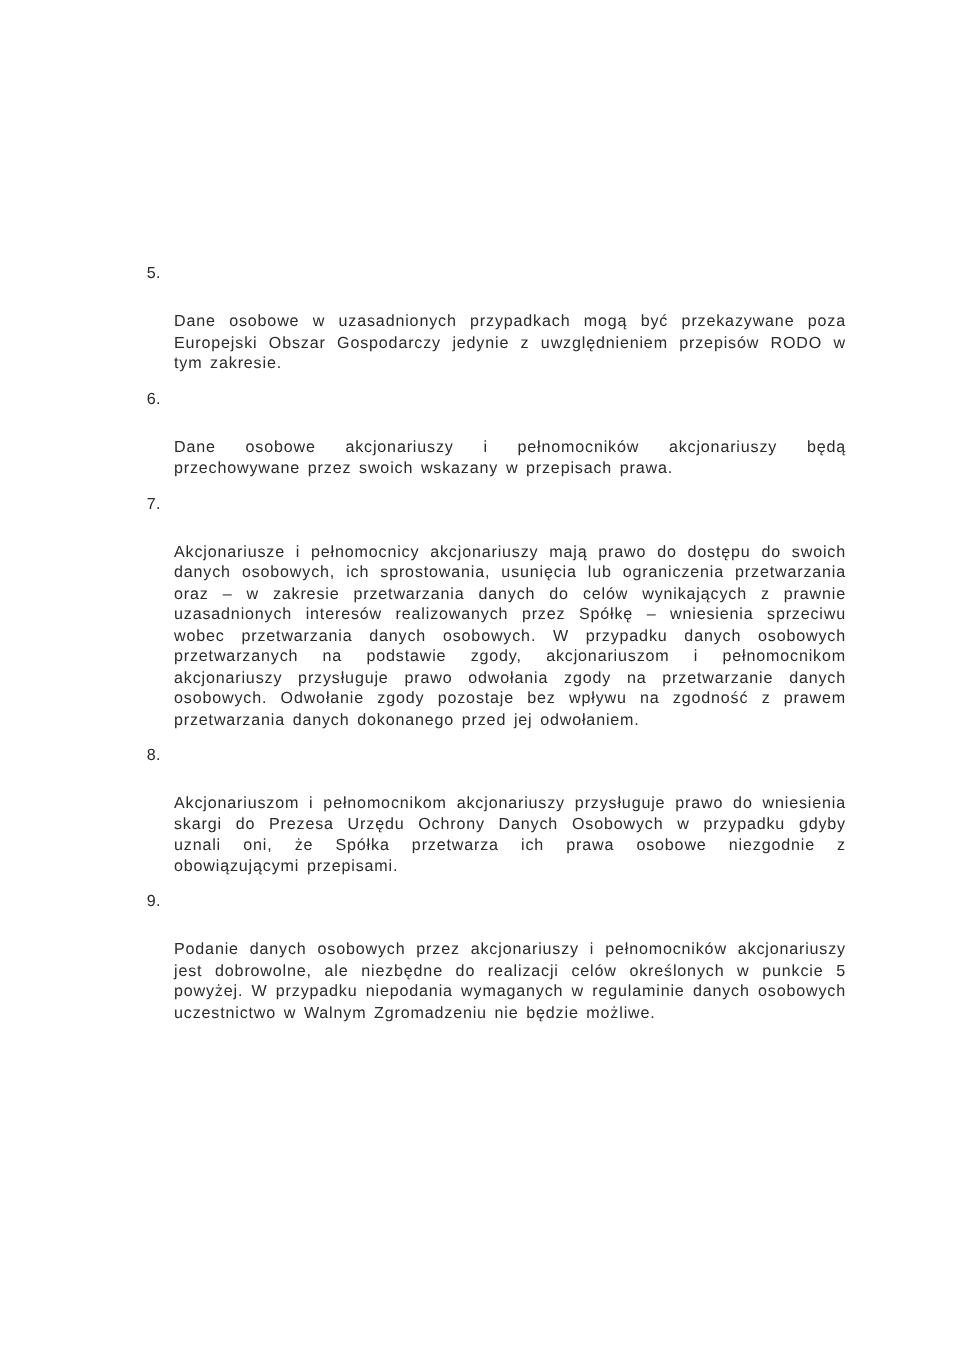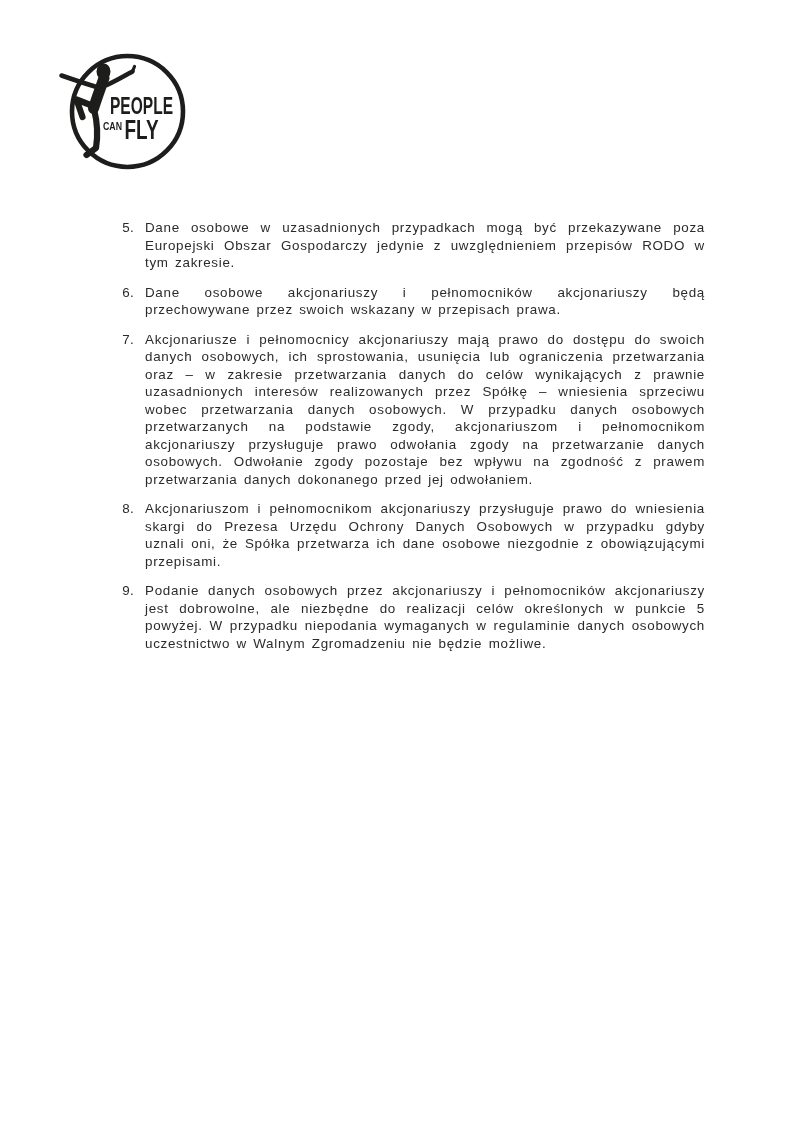--- a/index.html
+++ b/index.html
@@ -40,20 +40,21 @@
     box-sizing: border-box;
     padding-right: 11px;
     text-align: right;
     letter-spacing: 0.3px;
   }
   .list-item .item-text {
     flex: 1 1 auto;
     text-align: justify;
     letter-spacing: 0.7px;
     word-spacing: 2px;
+    margin-top: 40px;
   }
   .footer {
     position: absolute;
     left: 113px;
     top: 1060px;
     width: 592px;
     text-align: right;
     font-size: 13px;
     color: #2b2b2b;
     letter-spacing: 0.3px;
@@ -61,67 +62,41 @@
   .logo svg text {
     font-family: "Liberation Sans", sans-serif;
     font-weight: bold;
   }
 </style>
 </head>
 <body>
 
 <div class="page">
 
-  <div class="logo">
-    <svg viewBox="0 0 133 132" width="133" height="132">
-
-      <circle cx="69.5" cy="65.5" r="55.5" fill="none" stroke="#1d1d1b" stroke-width="4.6"></circle>
-
-      <g stroke="#1d1d1b" fill="none" stroke-linecap="round" stroke-linejoin="round">
-
-        <ellipse cx="45.5" cy="25.5" rx="7" ry="8" fill="#1d1d1b" stroke="none"></ellipse>
-
-        <path d="M46 32 C42.5 42 38.5 52.5 35.5 62.5" stroke-width="11"></path>
-
-        <path d="M49 39 C57 35.5 66.5 30 74.5 25.5" stroke-width="4.6"></path>
-        <path d="M74.5 25.5 L76.5 20.5" stroke-width="3.2"></path>
-
-        <path d="M42 42 C30 38.5 15 33.5 3.5 29.5" stroke-width="4.6"></path>
-
-        <path d="M35 60 L18.5 53.5 L24.5 71" stroke-width="6.2"></path>
-
-        <path d="M36 63 C39.5 77 40 90 38 102 L28.5 109" stroke-width="6.2"></path>
-      </g>
-
-      <text x="52" y="68" font-size="23" fill="#1d1d1b" textLength="63" lengthAdjust="spacingAndGlyphs">PEOPLE</text>
-      <text x="45" y="84" font-size="10.5" fill="#1d1d1b" textLength="19" lengthAdjust="spacingAndGlyphs">CAN</text>
-      <text x="66.5" y="92.5" font-size="27" fill="#1d1d1b" textLength="34" lengthAdjust="spacingAndGlyphs">FLY</text>
-    </svg>
-  </div>
 
   <div class="content">
 
     <div class="list-item">
       <div class="marker">5.</div>
       <div class="item-text">Dane osobowe w uzasadnionych przypadkach mogą być przekazywane poza Europejski Obszar Gospodarczy jedynie z uwzględnieniem przepisów RODO w tym zakresie.</div>
     </div>
 
     <div class="list-item">
       <div class="marker">6.</div>
       <div class="item-text">Dane osobowe akcjonariuszy i pełnomocników akcjonariuszy będą przechowywane przez swoich wskazany w przepisach prawa.</div>
     </div>
 
     <div class="list-item">
       <div class="marker">7.</div>
       <div class="item-text">Akcjonariusze i pełnomocnicy akcjonariuszy mają prawo do dostępu do swoich danych osobowych, ich sprostowania, usunięcia lub ograniczenia przetwarzania oraz – w zakresie przetwarzania danych do celów wynikających z prawnie uzasadnionych interesów realizowanych przez Spółkę – wniesienia sprzeciwu wobec przetwarzania danych osobowych. W przypadku danych osobowych przetwarzanych na podstawie zgody, akcjonariuszom i pełnomocnikom akcjonariuszy przysługuje prawo odwołania zgody na przetwarzanie danych osobowych. Odwołanie zgody pozostaje bez wpływu na zgodność z prawem przetwarzania danych dokonanego przed jej odwołaniem.</div>
     </div>
 
     <div class="list-item">
       <div class="marker">8.</div>
-      <div class="item-text">Akcjonariuszom i pełnomocnikom akcjonariuszy przysługuje prawo do wniesienia skargi do Prezesa Urzędu Ochrony Danych Osobowych w przypadku gdyby uznali oni, że Spółka przetwarza ich dane osobowe niezgodnie z obowiązującymi przepisami.</div>
+      <div class="item-text">Akcjonariuszom i pełnomocnikom akcjonariuszy przysługuje prawo do wniesienia skargi do Prezesa Urzędu Ochrony Danych Osobowych w przypadku gdyby uznali oni, że Spółka przetwarza ich prawa osobowe niezgodnie z obowiązującymi przepisami.</div>
     </div>
 
     <div class="list-item">
       <div class="marker">9.</div>
       <div class="item-text">Podanie danych osobowych przez akcjonariuszy i pełnomocników akcjonariuszy jest dobrowolne, ale niezbędne do realizacji celów określonych w punkcie 5 powyżej. W przypadku niepodania wymaganych w regulaminie danych osobowych uczestnictwo w Walnym Zgromadzeniu nie będzie możliwe.</div>
     </div>
 
 
   </div>
 

